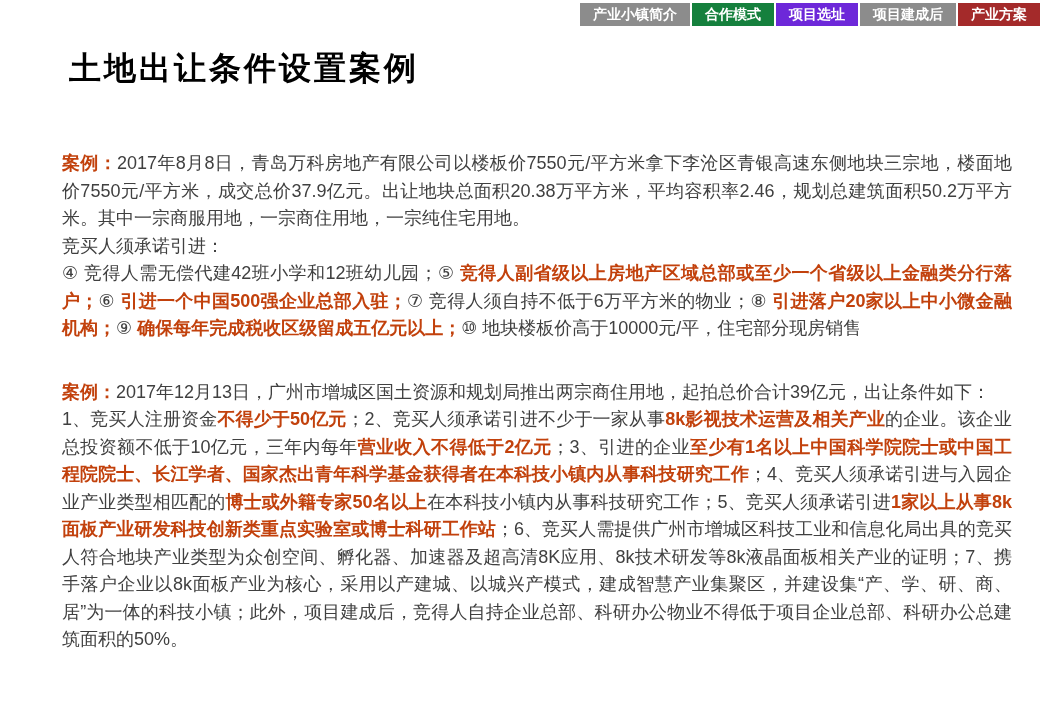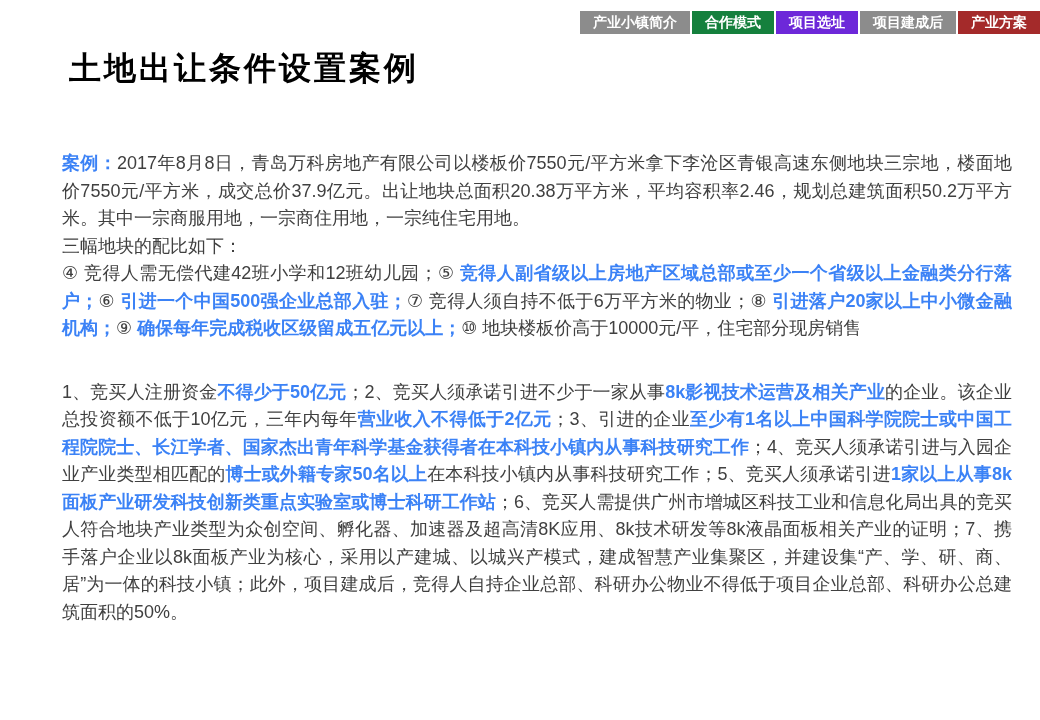--- a/index.html
+++ b/index.html
@@ -2,57 +2,58 @@
 <html><head>
 <meta charset="utf-8">
 <style>
   html,body { margin:0; padding:0; }
   body {
     width:1040px; height:720px; background:#ffffff; overflow:hidden;
     font-family:"Liberation Sans","DejaVu Sans",sans-serif;
     position:relative;
   }
   .topnav {
-    position:absolute; top:3px; right:0; display:flex; align-items:center;margin-top:8px;
+    position:absolute; top:3px; right:0; display:flex; align-items:center;
   }
   .tab {
     color:#ffffff; font-weight:bold; font-size:14px; line-height:23px;
     padding:0 13px; margin-left:2px; white-space:nowrap; cursor:pointer;
     background:#8c8c8c; text-align:center;
   }
   .tab.active { background:#a42a2a; }
   h1.title {
     position:absolute; left:62px; top:40px; margin:7px;
     font-size:32px; letter-spacing:3px; font-weight:bold; color:#000000;
     white-space:nowrap;
   }
   .content {
     position:absolute; left:62px; top:150px; width:950px;
     font-size:18px; line-height:27.5px; color:#404040;
     text-align:justify;
   }
   .para { margin:0; }
   .case2 { margin-top:36px; }
-  .bold { font-weight:bold; color:#3b82f6; }
+  .bold { font-weight:bold; color:#c2410c; }
 </style>
 </head>
 <body>
 
 <nav class="topnav">
   <div class="tab" style="background: rgb(140, 140, 140); color: rgb(255, 255, 255);">产业小镇简介</div>
   <div class="tab" style="background: #15803d; color: rgb(255, 255, 255);">合作模式</div>
   <div class="tab" style="background: #6d28d9; color: rgb(255, 255, 255);">项目选址</div>
   <div class="tab" style="background: rgb(140, 140, 140); color: rgb(255, 255, 255);">项目建成后</div>
   <div class="tab active" style="background: rgb(164, 42, 42); color: rgb(255, 255, 255);">产业方案</div>
 </nav>
 
 <h1 class="title">土地出让条件设置案例</h1>
 
 <div class="content">
   <div>
     <p class="para"><span class="bold">案例：</span><span>2017年8月8日，青岛万科房地产有限公司以楼板价7550元/平方米拿下李沧区青银高速东侧地块三宗地，楼面地价7550元/平方米，成交总价37.9亿元。出让地块总面积20.38万平方米，平均容积率2.46，规划总建筑面积50.2万平方米。其中一宗商服用地，一宗商住用地，一宗纯住宅用地。</span></p>
-    <p class="para"><span>三幅地块的配比如下：</span></p>
+    <p class="para"><span>竞买人须承诺引进：</span></p>
     <p class="para"><span>④ 竞得人需无偿代建42班小学和12班幼儿园；⑤ </span><span class="bold">竞得人副省级以上房地产区域总部或至少一个省级以上金融类分行落户；</span><span>⑥ </span><span class="bold">引进一个中国500强企业总部入驻；</span><span>⑦ 竞得人须自持不低于6万平方米的物业；⑧ </span><span class="bold">引进落户20家以上中小微金融机构；</span><span>⑨ </span><span class="bold">确保每年完成税收区级留成五亿元以上；</span><span>⑩ 地块楼板价高于10000元/平，住宅部分现房销售</span></p>
   </div>
   <div class="case2">
+    <p class="para"><span class="bold">案例：</span><span>2017年12月13日，广州市增城区国土资源和规划局推出两宗商住用地，起拍总价合计39亿元，出让条件如下：</span></p>
     <p class="para"><span>1、竞买人注册资金</span><span class="bold">不得少于50亿元</span><span>；2、竞买人须承诺引进不少于一家从事</span><span class="bold">8k影视技术运营及相关产业</span><span>的企业。该企业总投资额不低于10亿元，三年内每年</span><span class="bold">营业收入不得低于2亿元</span><span>；3、引进的企业</span><span class="bold">至少有1名以上中国科学院院士或中国工程院院士、长江学者、国家杰出青年科学基金获得者在本科技小镇内从事科技研究工作</span><span>；4、竞买人须承诺引进与入园企业产业类型相匹配的</span><span class="bold">博士或外籍专家50名以上</span><span>在本科技小镇内从事科技研究工作；5、竞买人须承诺引进</span><span class="bold">1家以上从事8k面板产业研发科技创新类重点实验室或博士科研工作站</span><span>；6、竞买人需提供广州市增城区科技工业和信息化局出具的竞买人符合地块产业类型为众创空间、孵化器、加速器及超高清8K应用、8k技术研发等8k液晶面板相关产业的证明；7、携手落户企业以8k面板产业为核心，采用以产建城、以城兴产模式，建成智慧产业集聚区，并建设集“产、学、研、商、居”为一体的科技小镇；此外，项目建成后，竞得人自持企业总部、科研办公物业不得低于项目企业总部、科研办公总建筑面积的50%。</span></p>
   </div>
 </div>
 
 </body></html>

